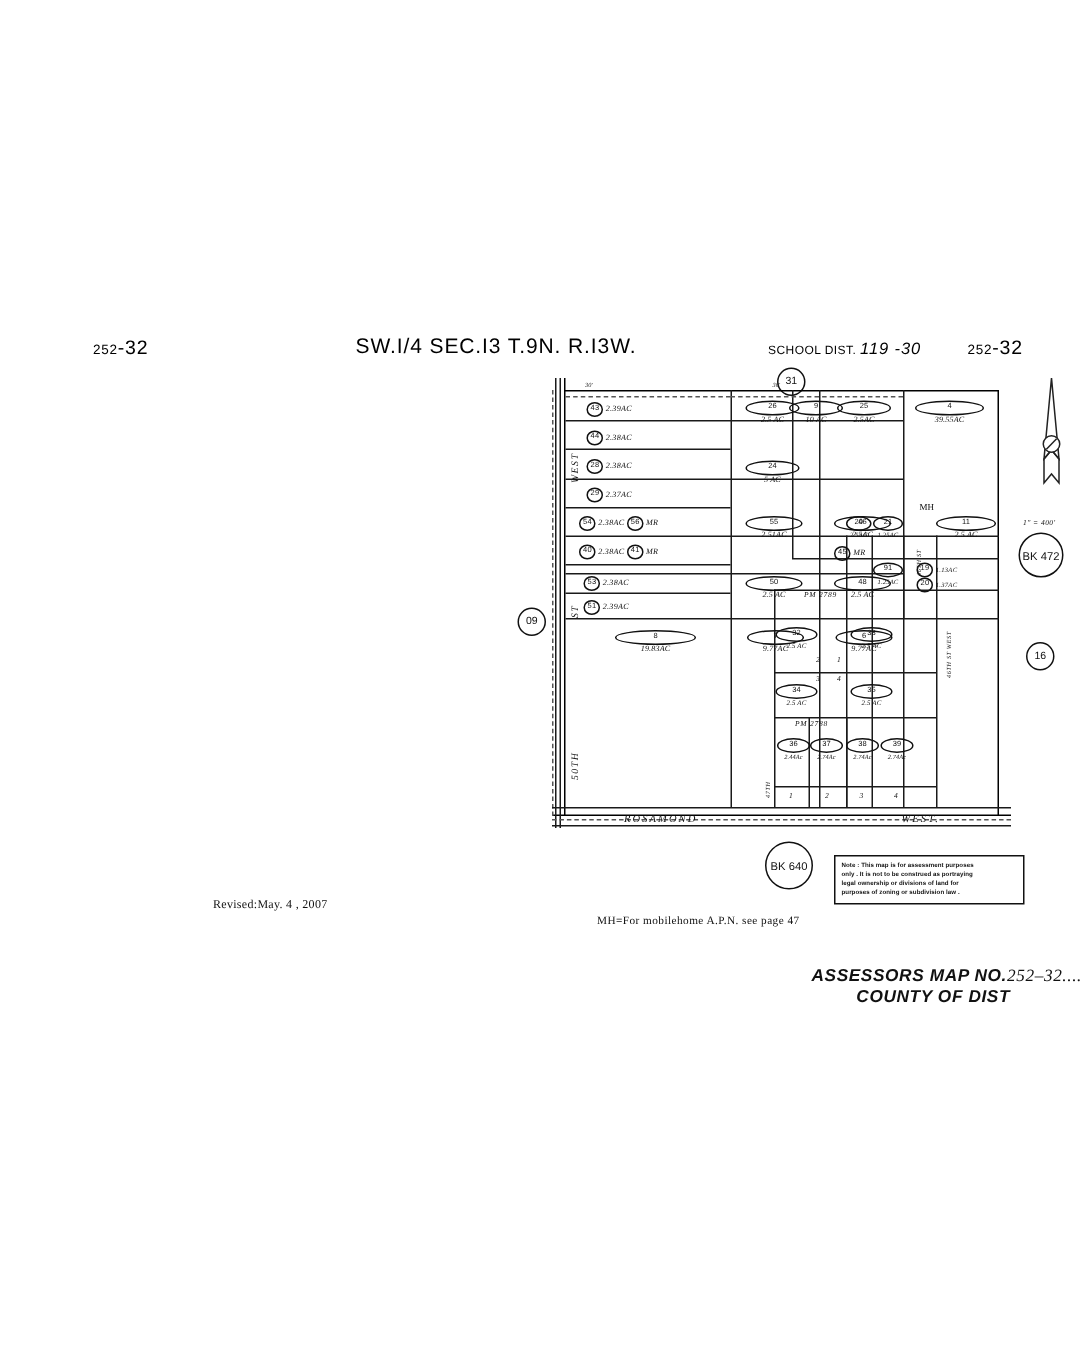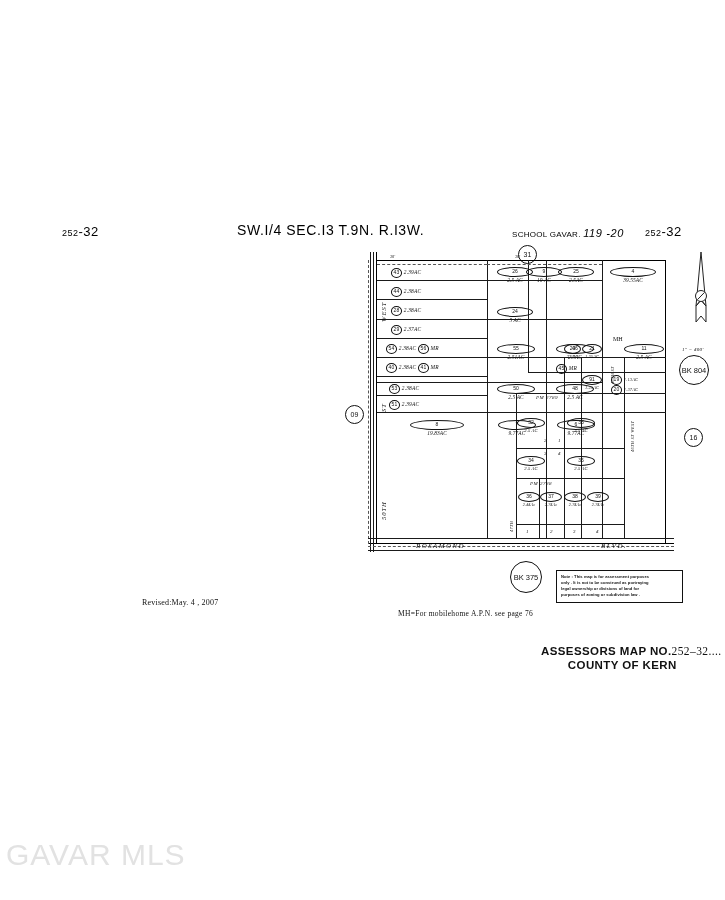--- a/index.html
+++ b/index.html
@@ -40,47 +40,47 @@
   
   .ring{position:absolute;border:1.1px solid #111;border-radius:50%;display:flex;align-items:center;justify-content:center;
         font-size:7px;font-family:"Liberation Sans",sans-serif;color:#111;background:#fff;}
   
   #note{left:556px;top:570px;width:117px;border:1px solid #111;padding:3px 4px;background:#fff;}
   #note p{margin:0;font-size:4.1px;line-height:1.5;font-weight:bold;color:#111;letter-spacing:.05px;}
   
   #revised{left:142px;top:598px;font-size:8px;font-family:"Liberation Serif",serif;color:#111;letter-spacing:.2px;white-space:nowrap;}
   #mhnote{left:398px;top:609px;font-size:7.5px;font-family:"Liberation Serif",serif;color:#111;letter-spacing:.3px;white-space:nowrap;}
   #titleblock{left:541px;top:645px;text-align:left;}
-  #titleblock div{font-size:11.5px;font-weight:bold;letter-spacing:.4px;color:#111;white-space:nowrap;}
+  #titleblock div{font-size:11.5px;font-weight:bold;letter-spacing:.4px;color:#111;white-space:nowrap;font-style:italic;}
   #titleblock .l2{text-align:center;padding-right:18px;margin-top:2px;}
   #titleblock .num{font-weight:normal;font-family:"Liberation Serif",serif;}
   
   #northwrap{left:688px;top:250px;width:26px;height:82px;}
   #scale{left:682px;top:347px;font-size:5px;font-family:"Liberation Serif",serif;font-style:italic;letter-spacing:.3px;color:#111;}
   
   #wm{left:6px;top:838px;font-size:30px;letter-spacing:1px;color:#e2e2e2;font-family:"Liberation Sans",sans-serif;white-space:nowrap;}
 </style>
 </head>
 <body>
 
 <div class="pg">
 
   <div class="abs" id="hdr-left"><span class="sm">252</span><span>-32</span></div>
 
   <div class="abs" id="hdr-title">SW.I/4  SEC.I3  T.9N. R.I3W.</div>
 
-  <div class="abs" id="school"><span>SCHOOL  GAVAR.</span> <span class="val">119 -20</span></div>
+  <div class="abs" id="school"><span>SCHOOL  DIST.</span> <span class="val">119 -30</span></div>
 
   <div class="abs" id="hdr-right"><span class="sm">252</span><span>-32</span></div>
 
   <div class="ring" style="left:518px;top:245px;width:17px;height:17px;font-size:7px;">31</div>
   <div class="ring" style="left:345px;top:405px;width:17px;height:17px;font-size:7px;">09</div>
-  <div class="ring" style="left:679px;top:355px;width:28px;height:28px;font-size:7.5px;">BK 804</div>
+  <div class="ring" style="left:679px;top:355px;width:28px;height:28px;font-size:7.5px;">BK 472</div>
   <div class="ring" style="left:684px;top:428px;width:17px;height:17px;font-size:7px;">16</div>
-  <div class="ring" style="left:510px;top:561px;width:30px;height:30px;font-size:7.5px;">BK 375</div>
+  <div class="ring" style="left:510px;top:561px;width:30px;height:30px;font-size:7.5px;">BK 640</div>
 
   <div class="abs" id="northwrap">
     <svg width="26" height="82" viewBox="0 0 26 82">
       <polygon points="13,2 18,56 13,50 8,56" fill="none" stroke="#222" stroke-width="1"></polygon>
       <polygon points="8,56 13,50 18,56 18,72 13,66 8,72" fill="none" stroke="#222" stroke-width="1"></polygon>
       <circle cx="13" cy="46" r="5.5" fill="#fff" stroke="#222" stroke-width="1"></circle>
       <line x1="9.6" y1="49.5" x2="16.4" y2="42.5" stroke="#222" stroke-width="1"></line>
     </svg>
   </div>
   <div class="abs" id="scale">1" = 400'</div>
@@ -261,33 +261,32 @@
     <div class="lotno" style="left:205px;top:277px;">3</div>
     <div class="lotno" style="left:228px;top:277px;">4</div>
 
     <div class="st-v" style="left:12px;top:70px;">WEST</div>
     <div class="st-v" style="left:12px;top:160px;">ST</div>
     <div class="st-v" style="left:12px;top:268px;">50TH</div>
     <div class="tiny-v" style="left:242px;top:132px;">46TH ST</div>
     <div class="tiny-v" style="left:262px;top:200px;">46TH ST  WEST</div>
     <div class="tiny-v" style="left:141px;top:280px;">47TH</div>
     <div class="st-h" style="left:48px;top:290px;">ROSAMOND</div>
-    <div class="st-h" style="left:233px;top:290px;">BLVD.</div>
+    <div class="st-h" style="left:233px;top:290px;">WEST.</div>
   </div>
 
   <div class="abs" id="note">
     <p>Note :  This map is for assessment purposes</p>
     <p>only .  It is not to be construed as portraying</p>
     <p>legal ownership or divisions of land for</p>
     <p>purposes of zoning or subdivision law .</p>
   </div>
 
   <div class="abs" id="revised">Revised:May. 4 , 2007</div>
-  <div class="abs" id="mhnote">MH=For mobilehome A.P.N. see page 76</div>
+  <div class="abs" id="mhnote">MH=For mobilehome A.P.N. see page 47</div>
 
   <div class="abs" id="titleblock">
     <div><span>ASSESSORS MAP NO.</span><span class="num">252–32....</span></div>
-    <div class="l2">COUNTY OF KERN</div>
-  </div>
-
-  <div class="abs" id="wm">GAVAR MLS</div>
+    <div class="l2">COUNTY OF DIST</div>
+  </div>
+
 
 </div>
 
 </body></html>

